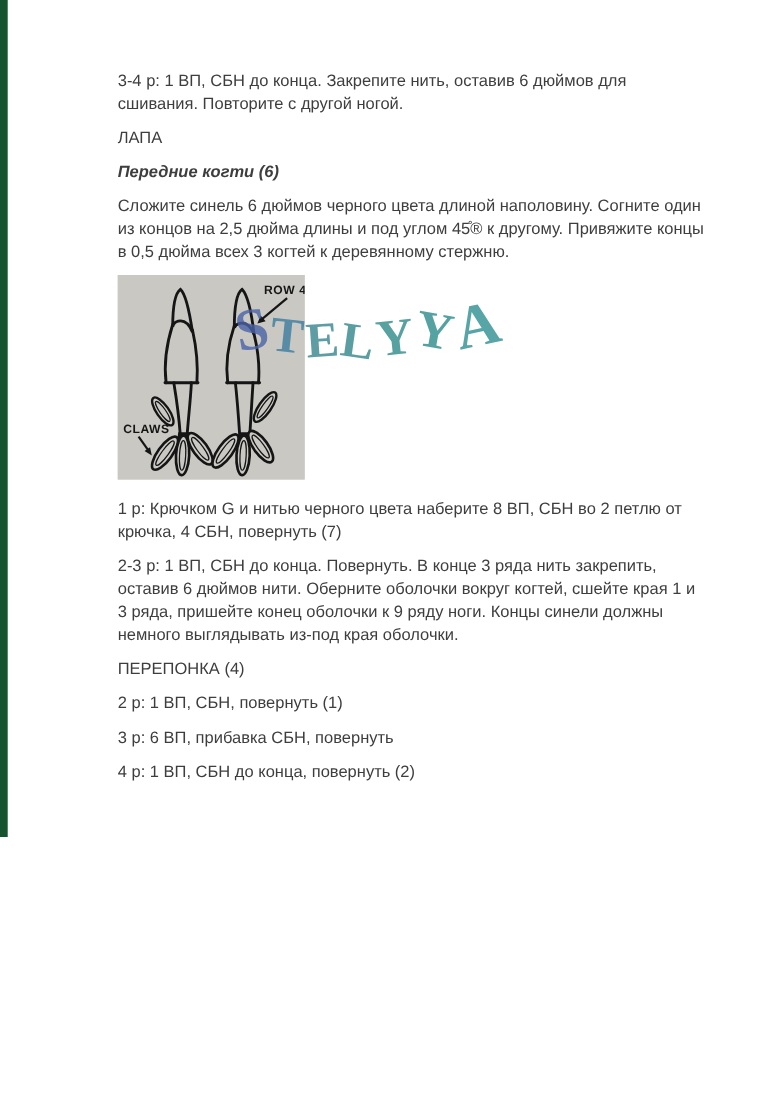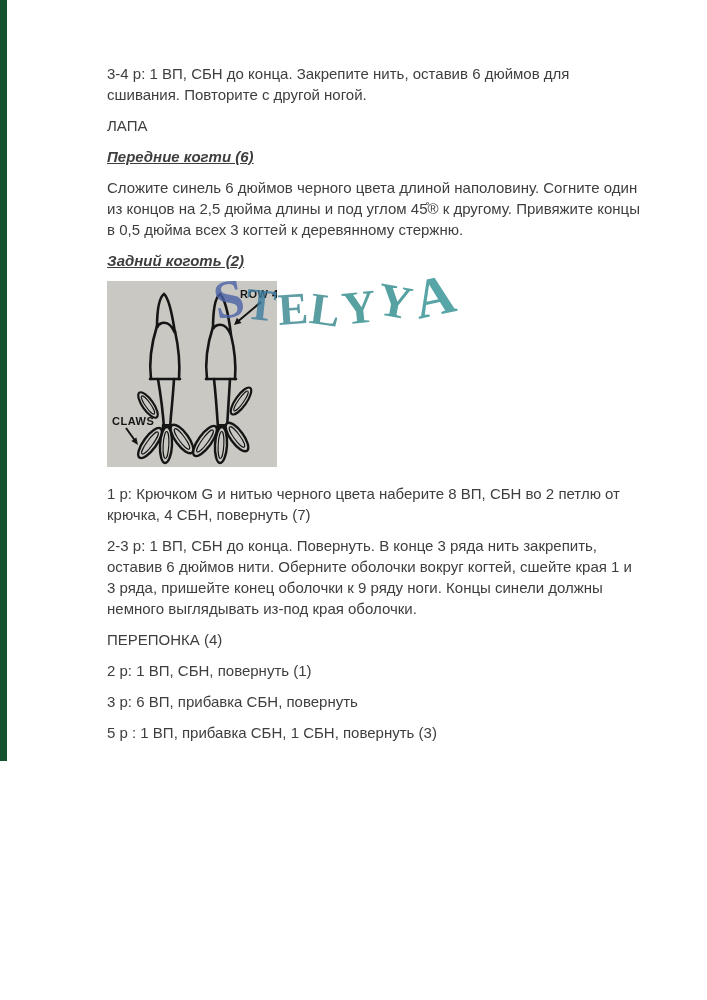--- a/index.html
+++ b/index.html
@@ -21,21 +21,20 @@
   .content p {
     margin: 0 0 10px 0;
     font-size: 15px;
     line-height: 21px;
     color: var(--text-color, #3e3e3e);
   }
   .content p.heading { margin-bottom: 10px; }
   .content p.subheading {
     font-style: italic;
     font-weight: bold;
-    text-decoration: underline;
   }
   figure.leg-figure {
     margin: 3px 0 16px 0;
     width: 170px;
     height: 186px;
     background: var(--fig-bg, #c9c8c3);
     text-decoration: underline;
   }
   figure.leg-figure svg { display: block; }
   .watermark {
@@ -59,21 +58,20 @@
 </head>
 <body>
 
 <div class="page">
 
   <div class="content">
       <p class="body">3-4 р: 1 ВП, СБН до конца. Закрепите нить, оставив 6 дюймов для сшивания. Повторите с другой ногой.</p>
       <p class="heading">ЛАПА</p>
       <p class="subheading">Передние когти (6)</p>
       <p class="body">Сложите синель 6 дюймов черного цвета длиной наполовину. Согните один из концов на 2,5 дюйма длины и под углом 45̊® к другому. Привяжите концы в 0,5 дюйма всех 3 когтей к деревянному стержню.</p>
-      <p class="subheading">Задний коготь (2)</p>
       <figure class="leg-figure" id="leg-figure">
     <svg width="170" height="186" viewBox="0 0 170 186" xmlns="http://www.w3.org/2000/svg">
       <rect x="0" y="0" width="170" height="186" fill="#c9c8c3"></rect>
 
       <g stroke="#151515" fill="none" stroke-width="2.6" stroke-linecap="round">
         <path d="M50,47 Q50,18 57,13 Q63,18 68,52 Q63,40 55,42 Q51,43 50,47 Z" fill="#c9c8c3"></path>
         <path d="M50,45 C44,64 42,82 44,98"></path>
         <path d="M68,50 C72,68 73,84 72,98"></path>
         <path d="M43,98 L73,98"></path>
         <path d="M51,98 C54,116 56,132 57,147"></path>
@@ -138,21 +136,21 @@
         <line x1="19" y1="147" x2="29" y2="161" stroke="#151515" stroke-width="2"></line>
         <polygon points="31,164 24.4,160 29.4,156.6" fill="#151515"></polygon>
       </g>
     </svg>
   </figure>
       <p class="body">1 р: Крючком G и нитью черного цвета наберите 8 ВП, СБН во 2 петлю от крючка, 4 СБН, повернуть (7)</p>
       <p class="body">2-3 р: 1 ВП, СБН до конца. Повернуть. В конце 3 ряда нить закрепить, оставив 6 дюймов нити. Оберните оболочки вокруг когтей, сшейте края 1 и 3 ряда, пришейте конец оболочки к 9 ряду ноги. Концы синели должны немного выглядывать из-под края оболочки.</p>
       <p class="heading">ПЕРЕПОНКА (4)</p>
       <p class="body">2 р: 1 ВП, СБН, повернуть (1)</p>
       <p class="body">3 р: 6 ВП, прибавка СБН, повернуть</p>
-      <p class="body">5 р : 1 ВП, прибавка СБН, 1 СБН, повернуть (3)</p>
+      <p class="body">4 р: 1 ВП, СБН до конца, повернуть (2)</p>
     </div>
 
   <div class="watermark">
       <span style="color: rgb(74, 99, 168); font-size: 54px; transform: translateY(0px) rotate(-10deg);">S</span>
       <span style="color: rgb(61, 125, 158); font-size: 45px; transform: translateY(11px) rotate(6deg);">T</span>
       <span style="color: rgb(56, 133, 143); font-size: 45px; transform: translateY(15px) rotate(-4deg);">E</span>
       <span style="color: rgb(50, 135, 138); font-size: 45px; transform: translateY(16px) rotate(8deg);">L</span>
       <span style="color: rgb(47, 138, 138); font-size: 47px; transform: translateY(12px) rotate(-6deg);">Y</span>
       <span style="color: rgb(45, 140, 140); font-size: 47px; transform: translateY(6px) rotate(10deg);">Y</span>
       <span style="color: rgb(47, 143, 146); font-size: 56px; transform: translateY(-4px) rotate(-12deg);">A</span>

